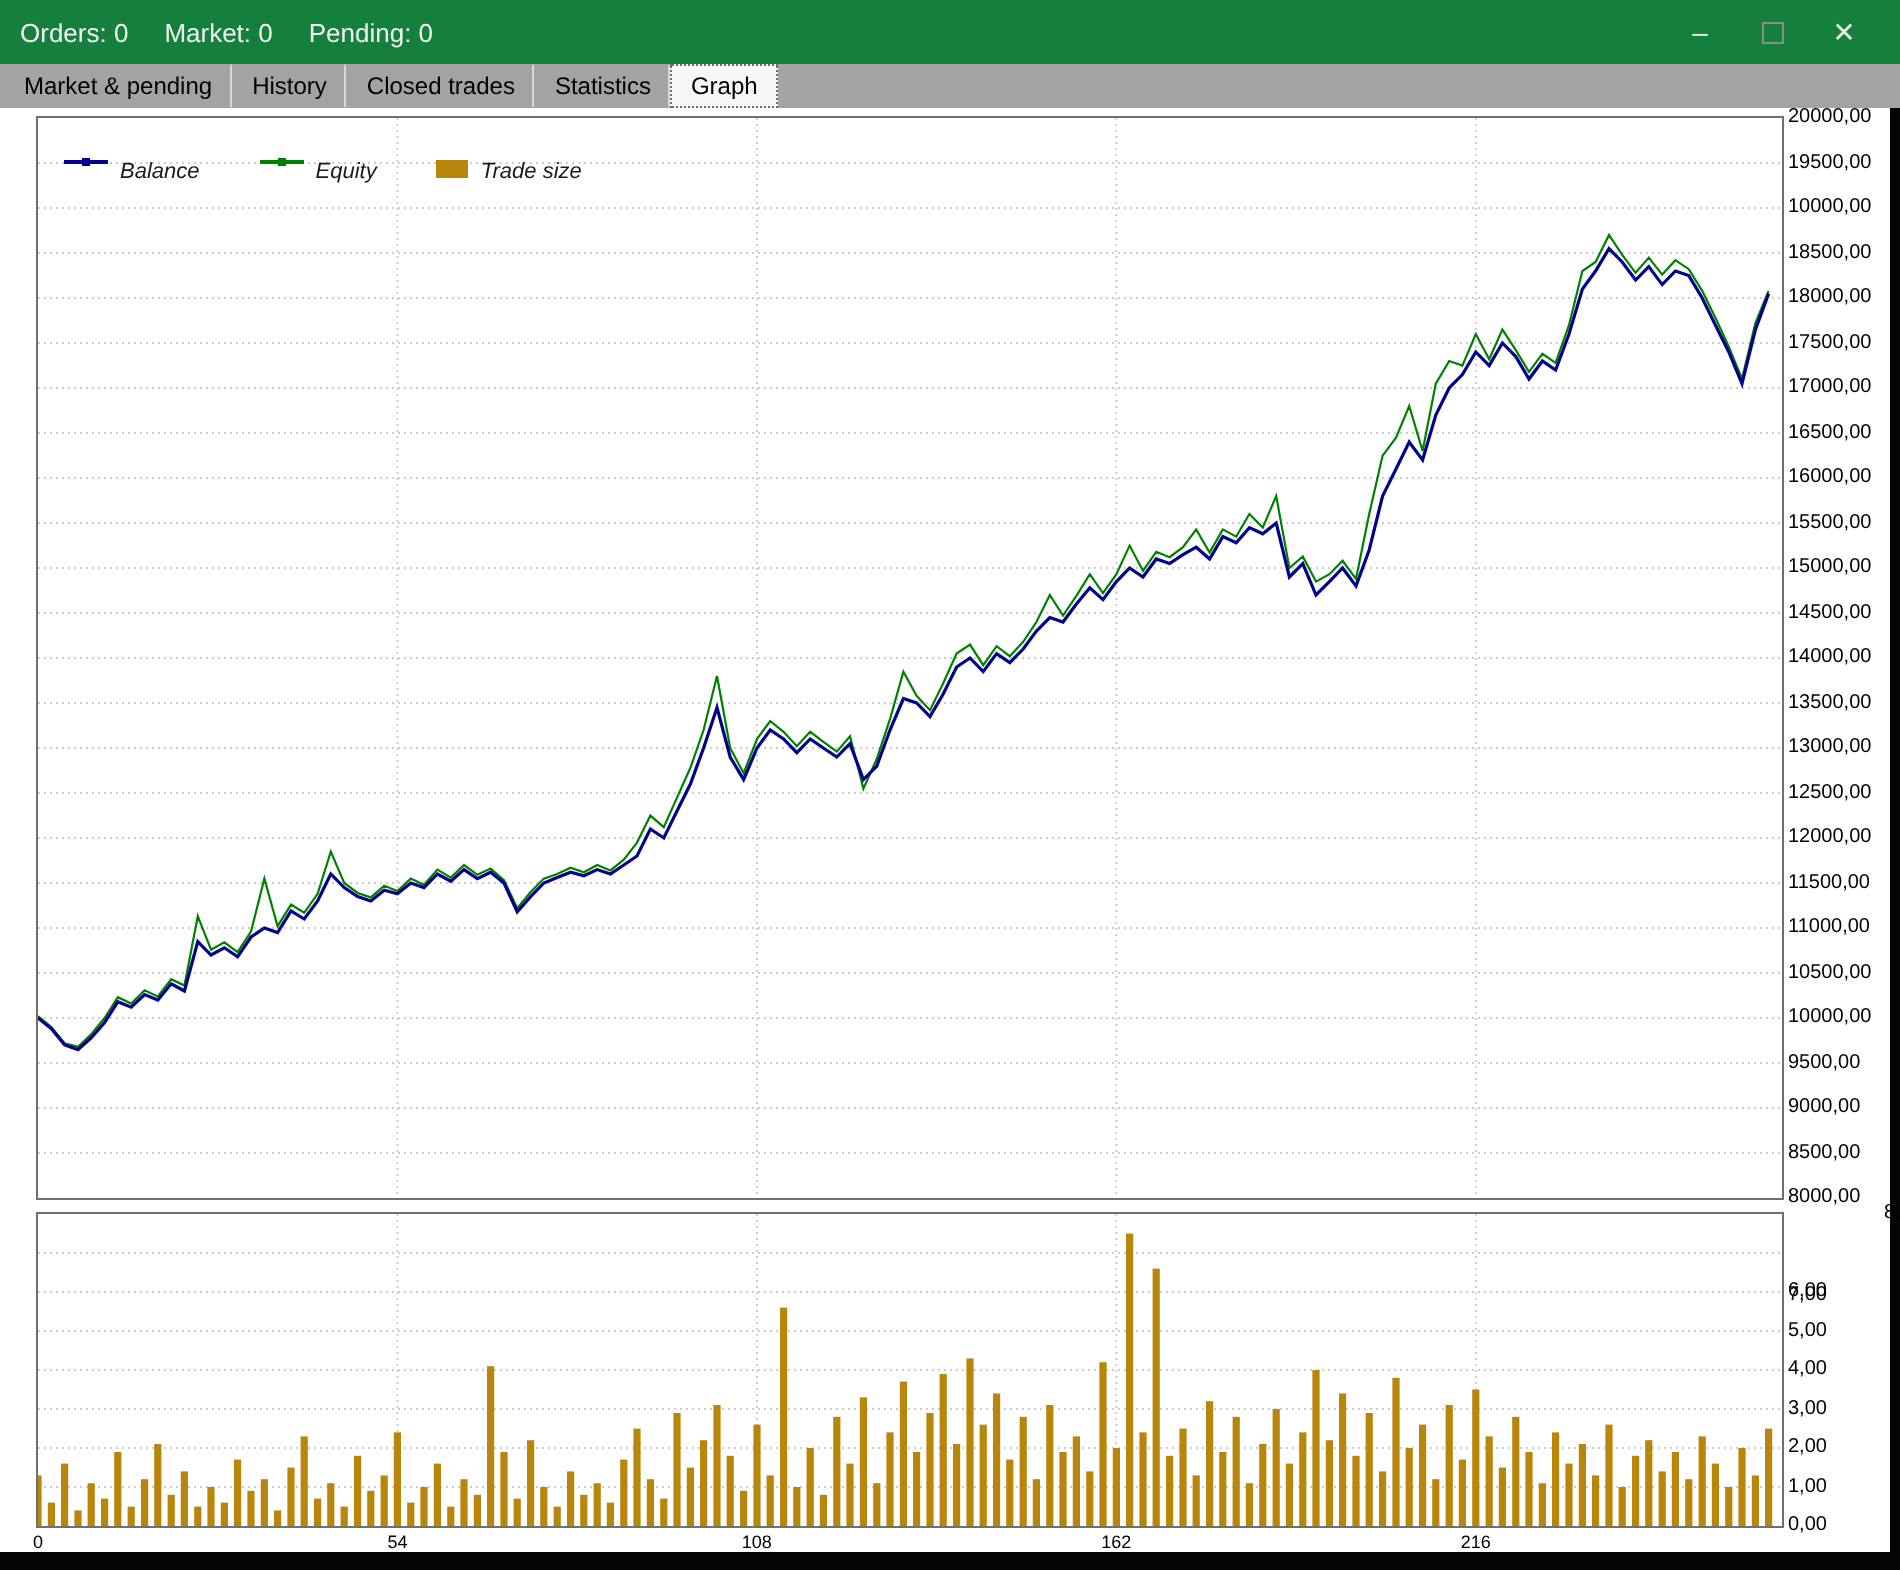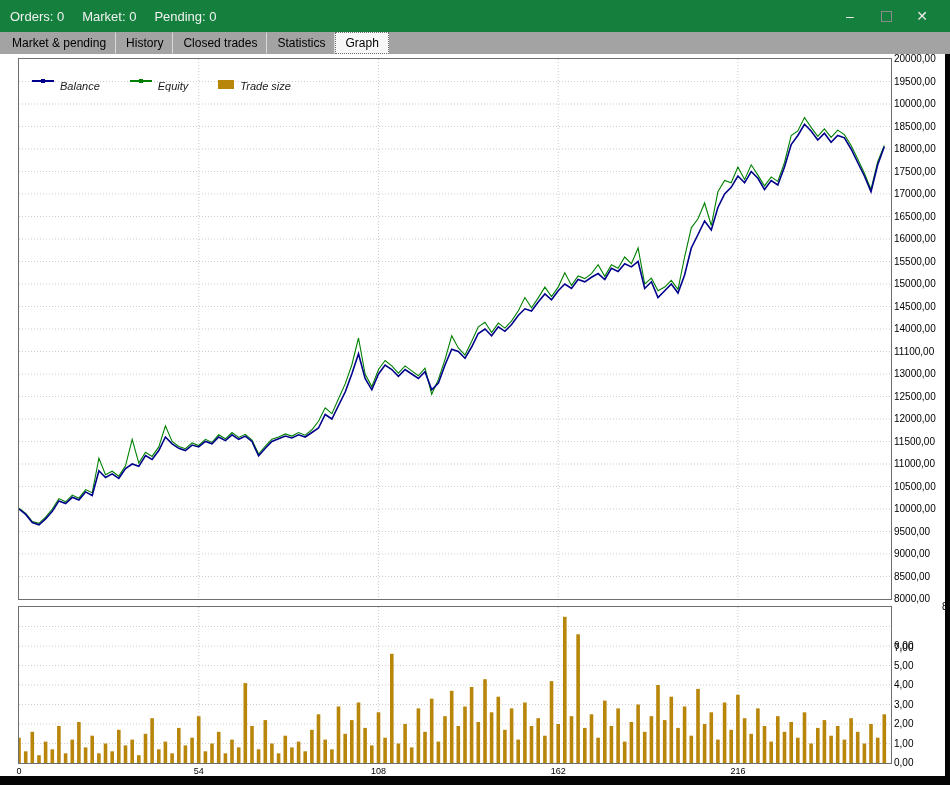--- a/index.html
+++ b/index.html
@@ -272,21 +272,21 @@
       <div class="ylabel" style="top: 67.5px;">18500,00</div>
       <div class="ylabel" style="top: 90px;">18000,00</div>
       <div class="ylabel" style="top: 112.5px;">17500,00</div>
       <div class="ylabel" style="top: 135px;">17000,00</div>
       <div class="ylabel" style="top: 157.5px;">16500,00</div>
       <div class="ylabel" style="top: 180px;">16000,00</div>
       <div class="ylabel" style="top: 202.5px;">15500,00</div>
       <div class="ylabel" style="top: 225px;">15000,00</div>
       <div class="ylabel" style="top: 247.5px;">14500,00</div>
       <div class="ylabel" style="top: 270px;">14000,00</div>
-      <div class="ylabel" style="top: 292.5px;">11100,00</div>
+      <div class="ylabel" style="top: 292.5px;">13500,00</div>
       <div class="ylabel" style="top: 315px;">13000,00</div>
       <div class="ylabel" style="top: 337.5px;">12500,00</div>
       <div class="ylabel" style="top: 360px;">12000,00</div>
       <div class="ylabel" style="top: 382.5px;">11500,00</div>
       <div class="ylabel" style="top: 405px;">11000,00</div>
       <div class="ylabel" style="top: 427.5px;">10500,00</div>
       <div class="ylabel" style="top: 450px;">10000,00</div>
       <div class="ylabel" style="top: 472.5px;">9500,00</div>
       <div class="ylabel" style="top: 495px;">9000,00</div>
       <div class="ylabel" style="top: 517.5px;">8500,00</div>

